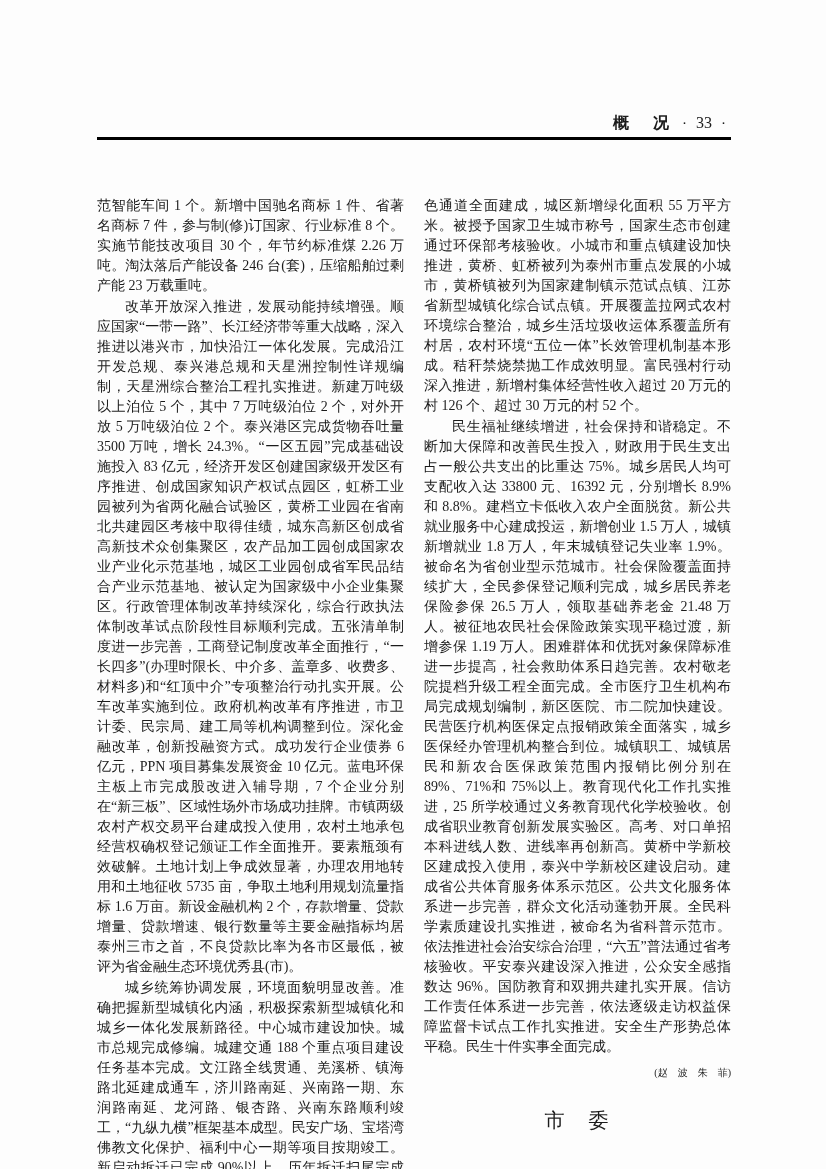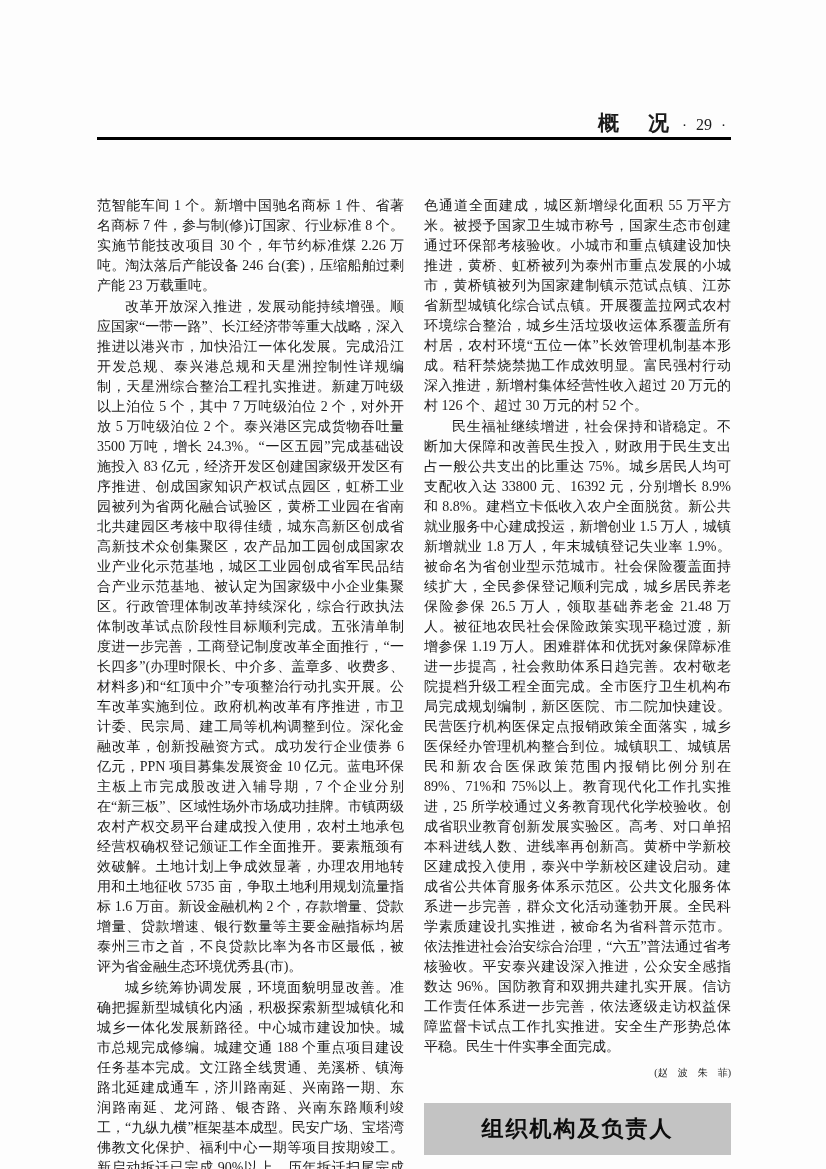--- a/index.html
+++ b/index.html
@@ -17,21 +17,21 @@
   .header {
     position: absolute;
     top: 112px;
     right: 95px;
     white-space: nowrap;
     line-height: 22px;
   }
   .hdr-sec {
     font-family: "Liberation Sans", "DejaVu Sans", sans-serif;
     font-weight: 700;
-    font-size: 21px;
+    font-size: 16px;
     letter-spacing: 4px;
   }
   .hdr-dot { font-size: 15px; margin: 0 5px; }
   .hdr-num { font-size: 16px; }
 
   .rule {
     position: absolute;
     left: 97px;
     top: 137px;
     width: 634px;
@@ -93,21 +93,21 @@
   }
 </style>
 </head>
 <body style="color: rgb(27, 27, 27);">
 
 <div class="sheet">
 
   <div class="header">
     <span class="hdr-sec">概　况</span>
     <span class="hdr-dot">·</span>
-    <span class="hdr-num">29</span>
+    <span class="hdr-num">33</span>
     <span class="hdr-dot">·</span>
   </div>
 
   <div class="rule" style="background: rgb(0, 0, 0);"></div>
 
   <div class="content">
 
     <div class="col">
 
         <p class="para no-indent"><b class="lead"></b><span>范智能车间 1 个。新增中国驰名商标 1 件、省著名商标 7 件，参与制(修)订国家、行业标准 8 个。实施节能技改项目 30 个，年节约标准煤 2.26 万吨。淘汰落后产能设备 246 台(套)，压缩船舶过剩产能 23 万载重吨。</span></p>
@@ -120,22 +120,19 @@
     <div class="col">
       <div>
 
           <p class="para no-indent"><b class="lead"></b><span>色通道全面建成，城区新增绿化面积 55 万平方米。被授予国家卫生城市称号，国家生态市创建通过环保部考核验收。小城市和重点镇建设加快推进，黄桥、虹桥被列为泰州市重点发展的小城市，黄桥镇被列为国家建制镇示范试点镇、江苏省新型城镇化综合试点镇。开展覆盖拉网式农村环境综合整治，城乡生活垃圾收运体系覆盖所有村居，农村环境“五位一体”长效管理机制基本形成。秸秆禁烧禁抛工作成效明显。富民强村行动深入推进，新增村集体经营性收入超过 20 万元的村 126 个、超过 30 万元的村 52 个。</span></p>
 
           <p class="para"><b class="lead">民生福祉继续增进，社会保持和谐稳定。</b><span>不断加大保障和改善民生投入，财政用于民生支出占一般公共支出的比重达 75%。城乡居民人均可支配收入达 33800 元、16392 元，分别增长 8.9%和 8.8%。建档立卡低收入农户全面脱贫。新公共就业服务中心建成投运，新增创业 1.5 万人，城镇新增就业 1.8 万人，年末城镇登记失业率 1.9%。被命名为省创业型示范城市。社会保险覆盖面持续扩大，全民参保登记顺利完成，城乡居民养老保险参保 26.5 万人，领取基础养老金 21.48 万人。被征地农民社会保险政策实现平稳过渡，新增参保 1.19 万人。困难群体和优抚对象保障标准进一步提高，社会救助体系日趋完善。农村敬老院提档升级工程全面完成。全市医疗卫生机构布局完成规划编制，新区医院、市二院加快建设。民营医疗机构医保定点报销政策全面落实，城乡医保经办管理机构整合到位。城镇职工、城镇居民和新农合医保政策范围内报销比例分别在 89%、71%和 75%以上。教育现代化工作扎实推进，25 所学校通过义务教育现代化学校验收。创成省职业教育创新发展实验区。高考、对口单招本科进线人数、进线率再创新高。黄桥中学新校区建成投入使用，泰兴中学新校区建设启动。建成省公共体育服务体系示范区。公共文化服务体系进一步完善，群众文化活动蓬勃开展。全民科学素质建设扎实推进，被命名为省科普示范市。依法推进社会治安综合治理，“六五”普法通过省考核验收。平安泰兴建设深入推进，公众安全感指数达 96%。国防教育和双拥共建扎实开展。信访工作责任体系进一步完善，依法逐级走访权益保障监督卡试点工作扎实推进。安全生产形势总体平稳。民生十件实事全面完成。</span></p>
         </div>
 
       <div class="byline">(赵　波　朱　菲)</div>
 
-      <div class="section-box" style="background: rgb(195, 195, 195);">
-        <span>组织机构及负责人</span>
-      </div>
 
       <div class="subsection">市　委</div>
 
     </div>
 
   </div>
 </div>
 
 </body></html>

